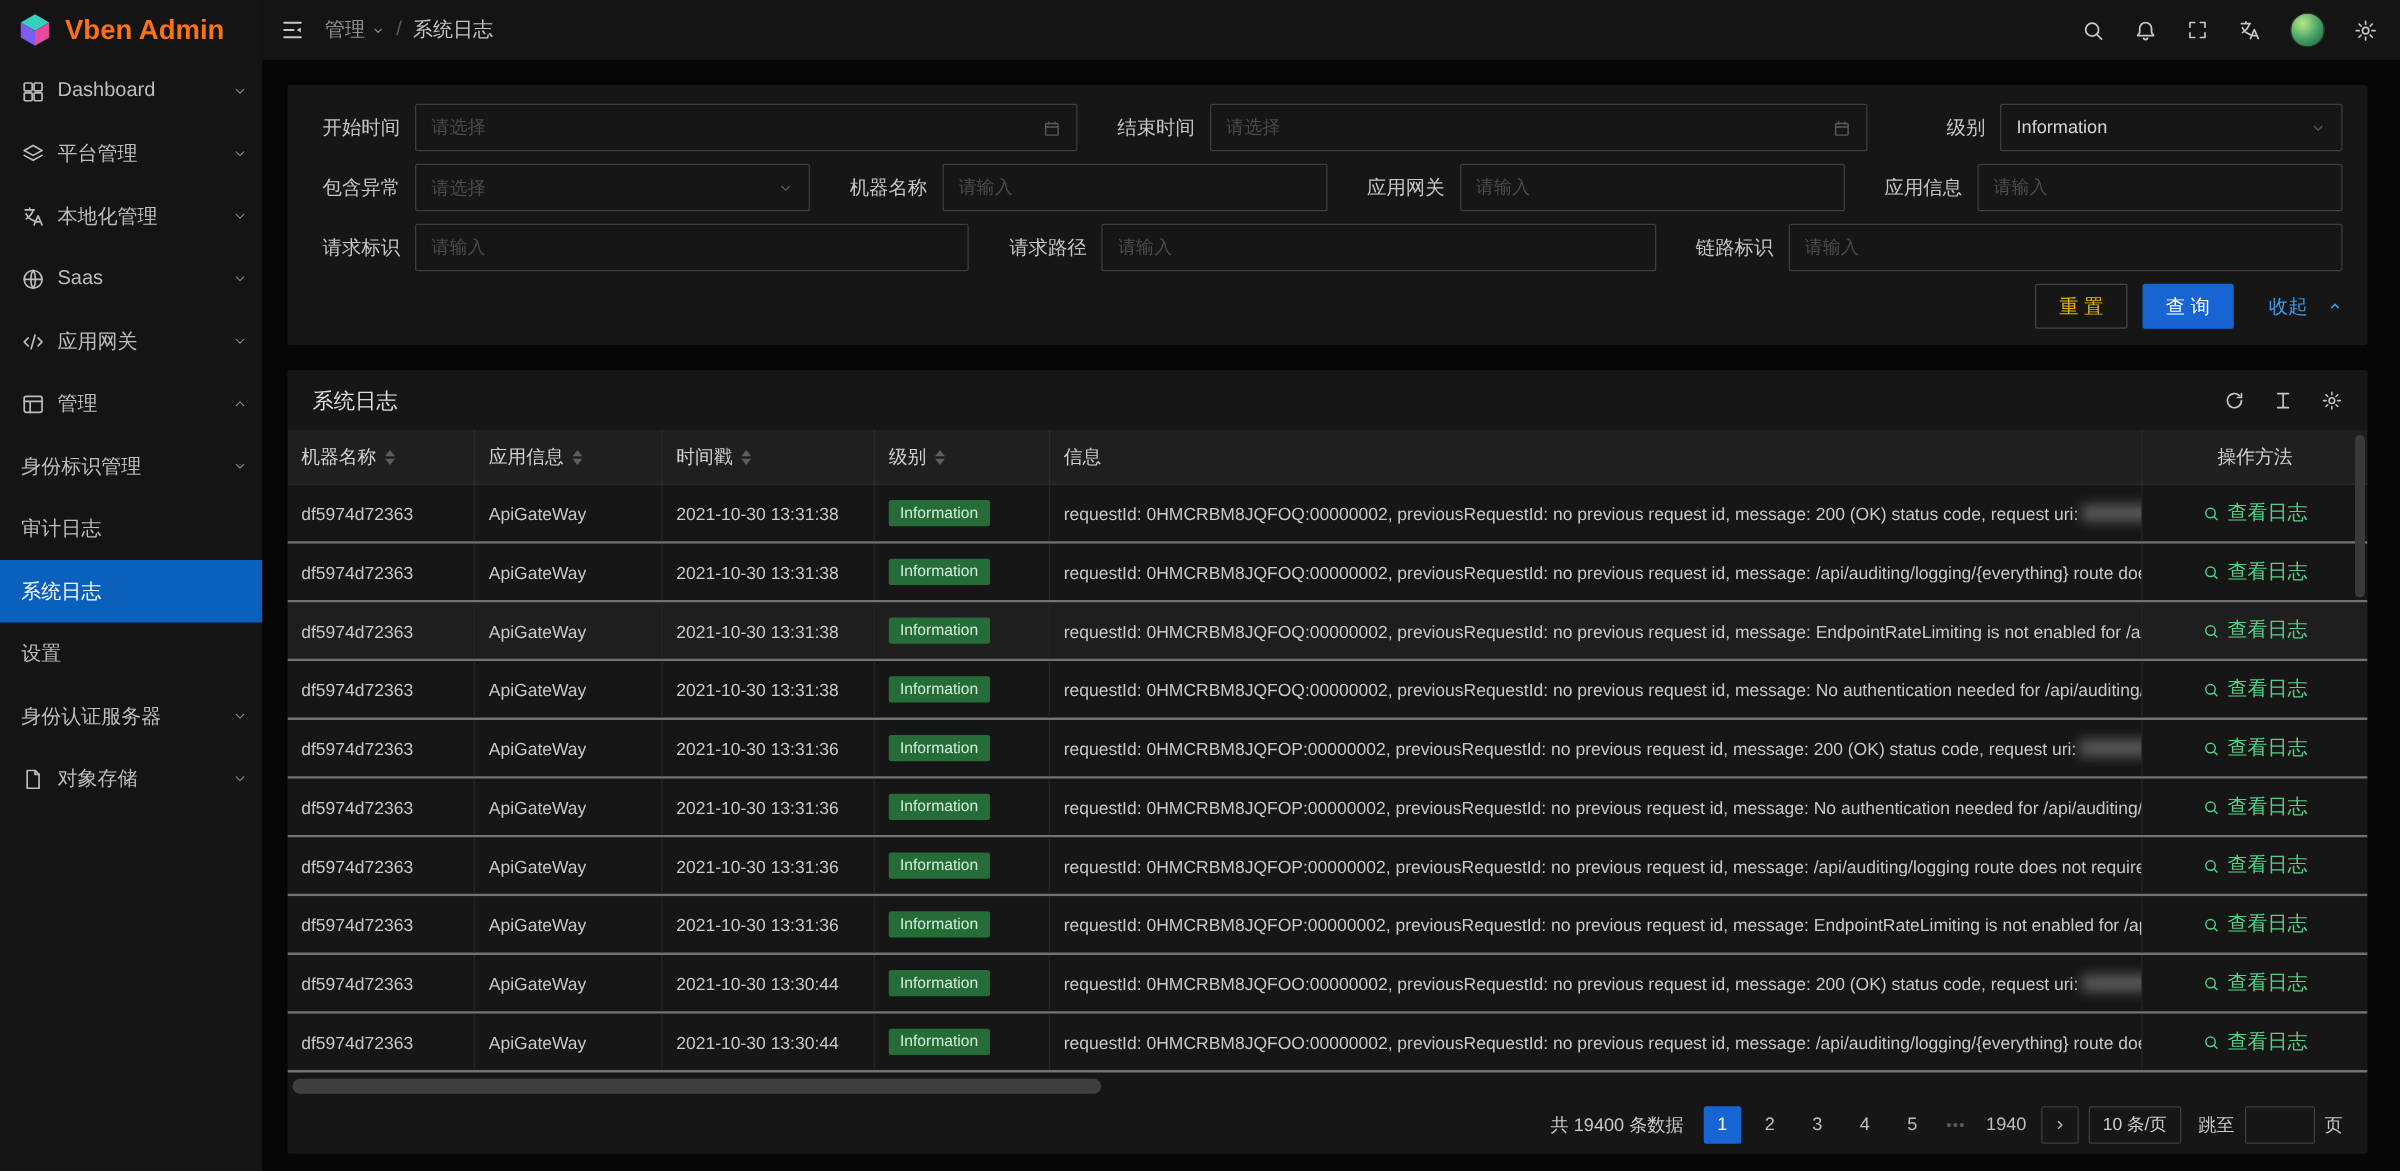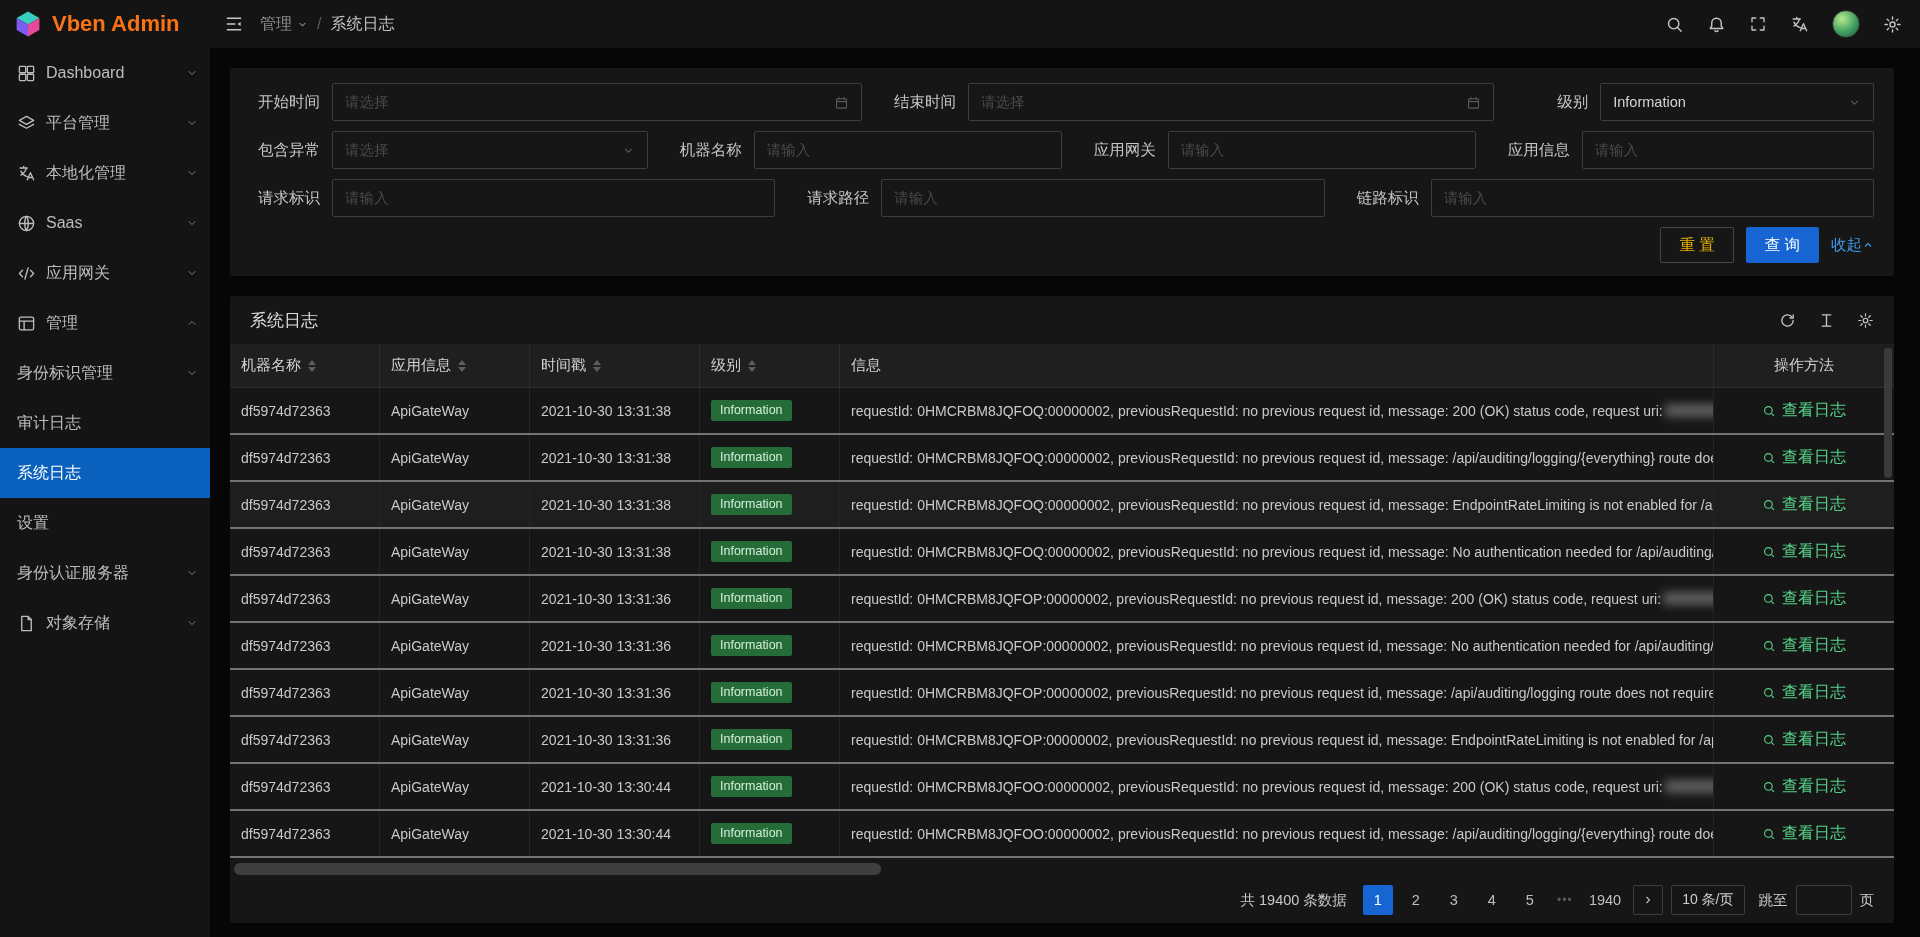--- a/index.html
+++ b/index.html
@@ -55,21 +55,21 @@
   .fcontrol.select{cursor:pointer}
   .finput{flex:1;min-width:0;background:transparent;border:0;outline:0;color:#d6d6d6;font-size:14.5px;font-family:inherit}
   .finput::placeholder{color:#4a4a4a}
   .fvalue{flex:1;color:#d6d6d6;font-size:14.5px;overflow:hidden;white-space:nowrap}
   .fghost{flex:1;color:#4a4a4a;font-size:14.5px;overflow:hidden;white-space:nowrap}
   .fsuffix{display:flex;color:#5a5a5a}
   .fbuttons{display:flex;align-items:center;justify-content:flex-end;gap:12px;margin-top:2px}
   .btn{height:36px;padding:0 18px;border-radius:2px;font-size:15.5px;display:flex;align-items:center;cursor:pointer;font-family:inherit}
   .btn-default{background:transparent;border:1px solid #454545;color:#eab308}
   .btn-primary{background:var(--primary);border:1px solid var(--primary);color:#fff}
-  .collapse-link{display:flex;align-items:center;gap:0;color:#3d9ae8;font-size:15.5px;cursor:pointer;margin-left:0}
+  .collapse-link{display:flex;align-items:center;gap:16px;color:#3d9ae8;font-size:15.5px;cursor:pointer;margin-left:16px}
 
   
   .table-panel{flex:1;min-height:0;margin-top:20px;display:flex;flex-direction:column;position:relative;overflow:hidden}
   .tp-head{height:48px;min-height:48px;display:flex;align-items:center;padding:0 20px}
   .tp-title{font-size:17px;color:#dedede}
   .tp-actions{margin-left:auto;display:flex;align-items:center;gap:22px;color:#c6c6c6}
   .thead{display:flex;background:#1f1f1f;height:44px;min-height:44px;border-bottom:1px solid #2c2c2c}
   .th{display:flex;align-items:center;padding:0 11px;font-size:15px;color:#d2d2d2;border-right:1px solid #2c2c2c;
       overflow:hidden;white-space:nowrap;cursor:pointer}
   .th:last-child{border-right:0}

